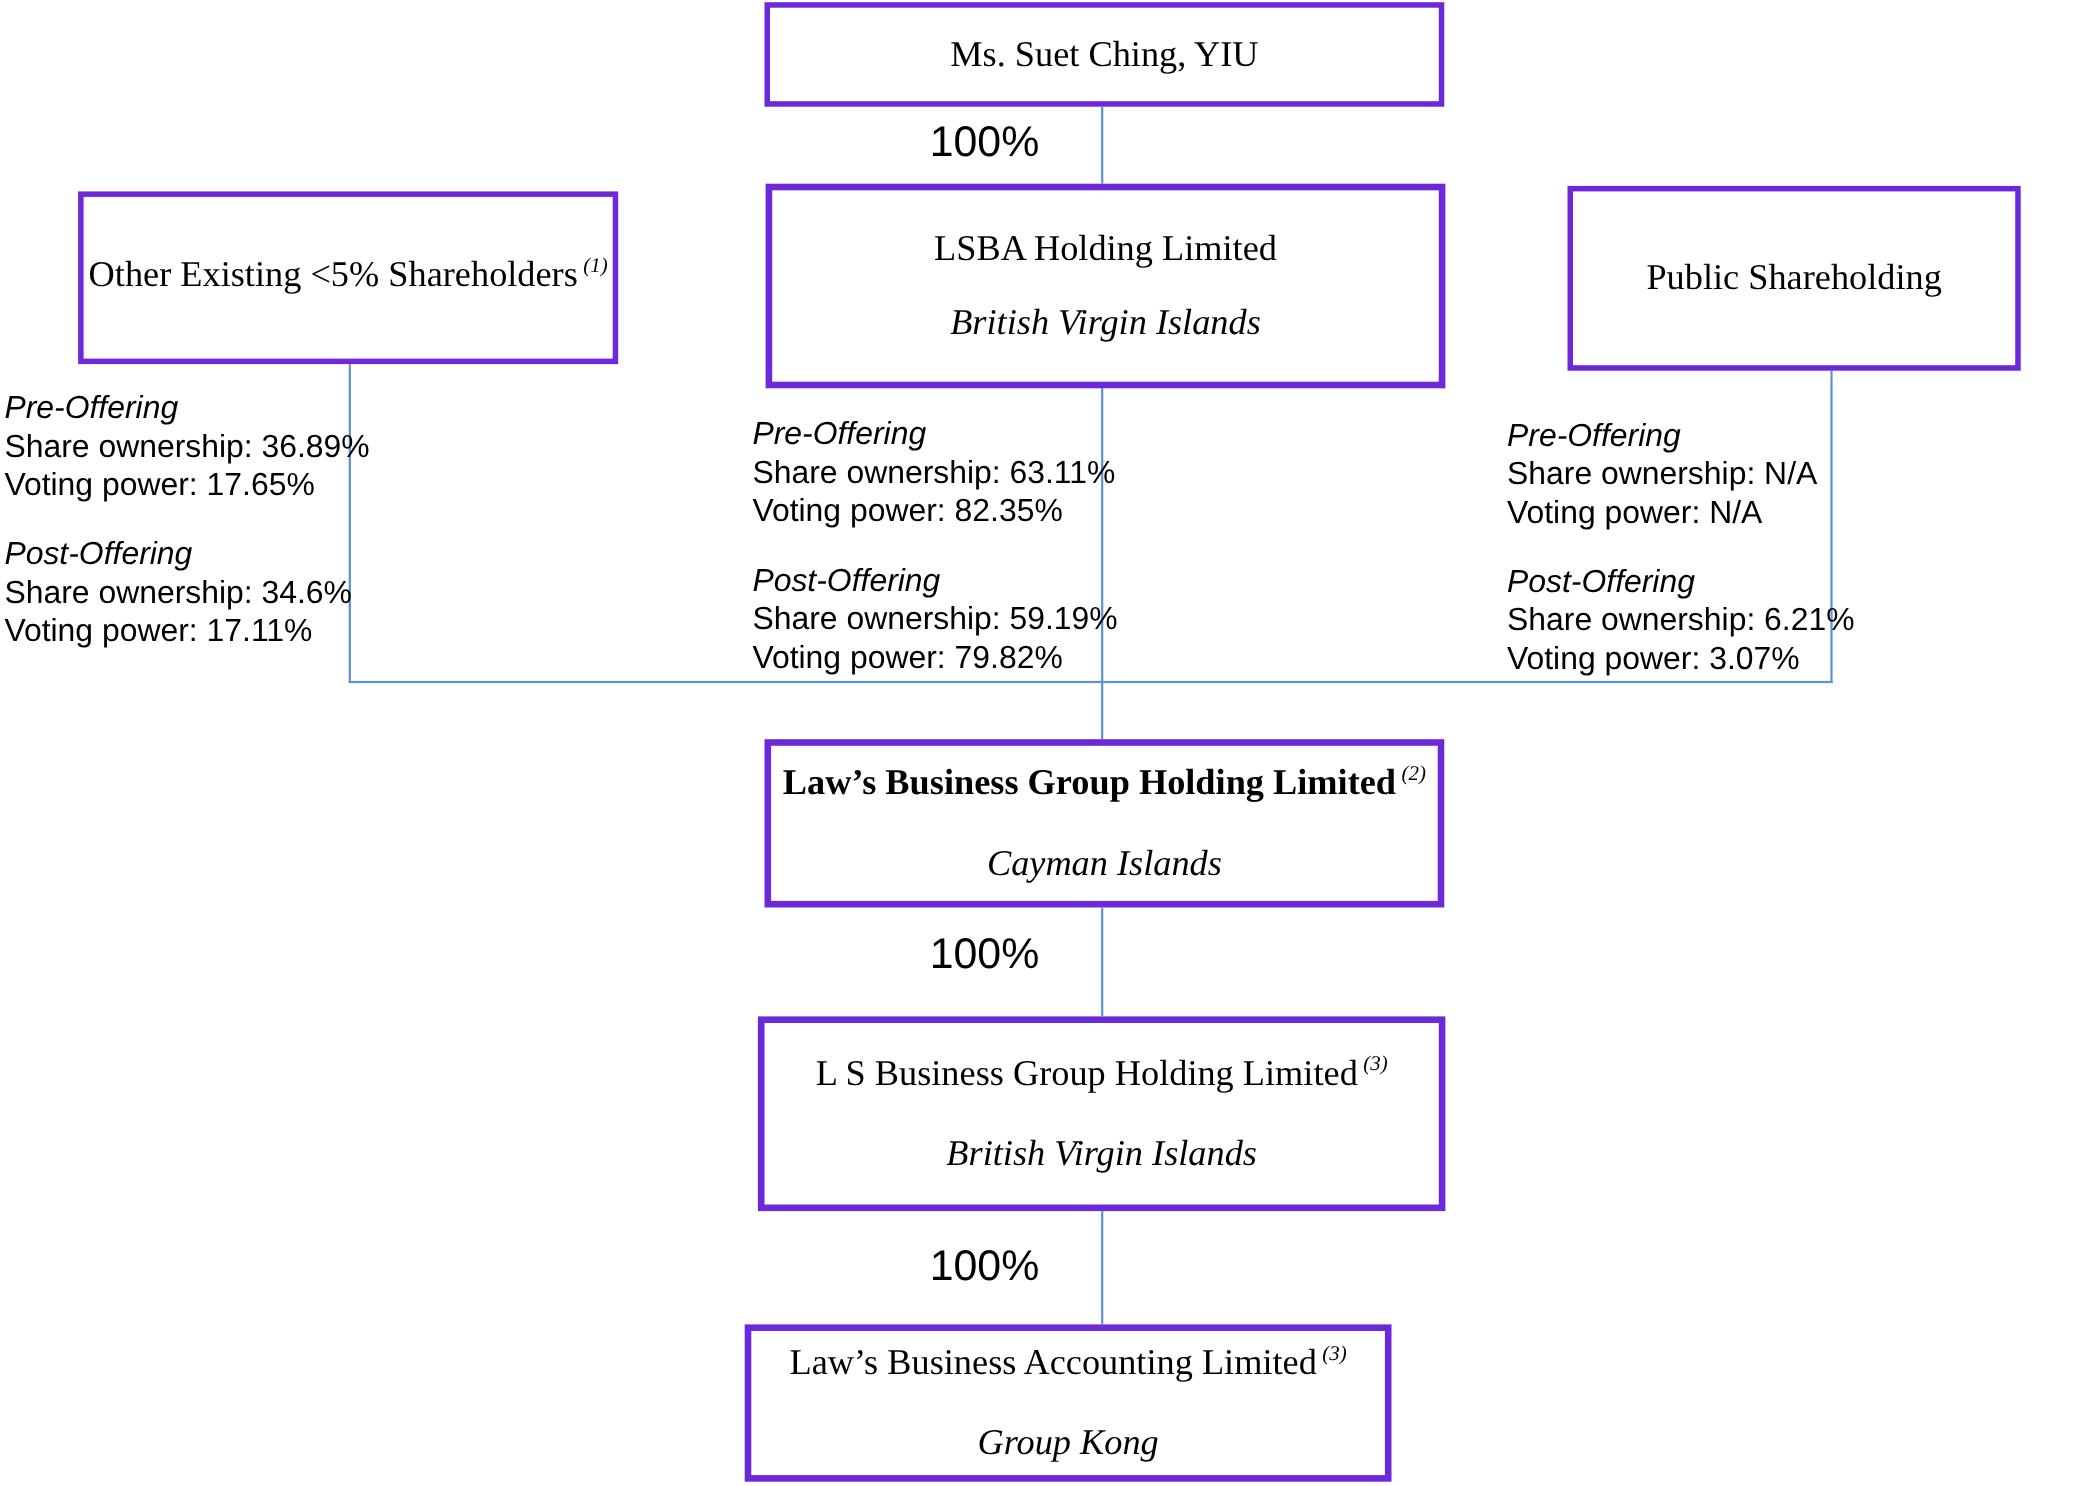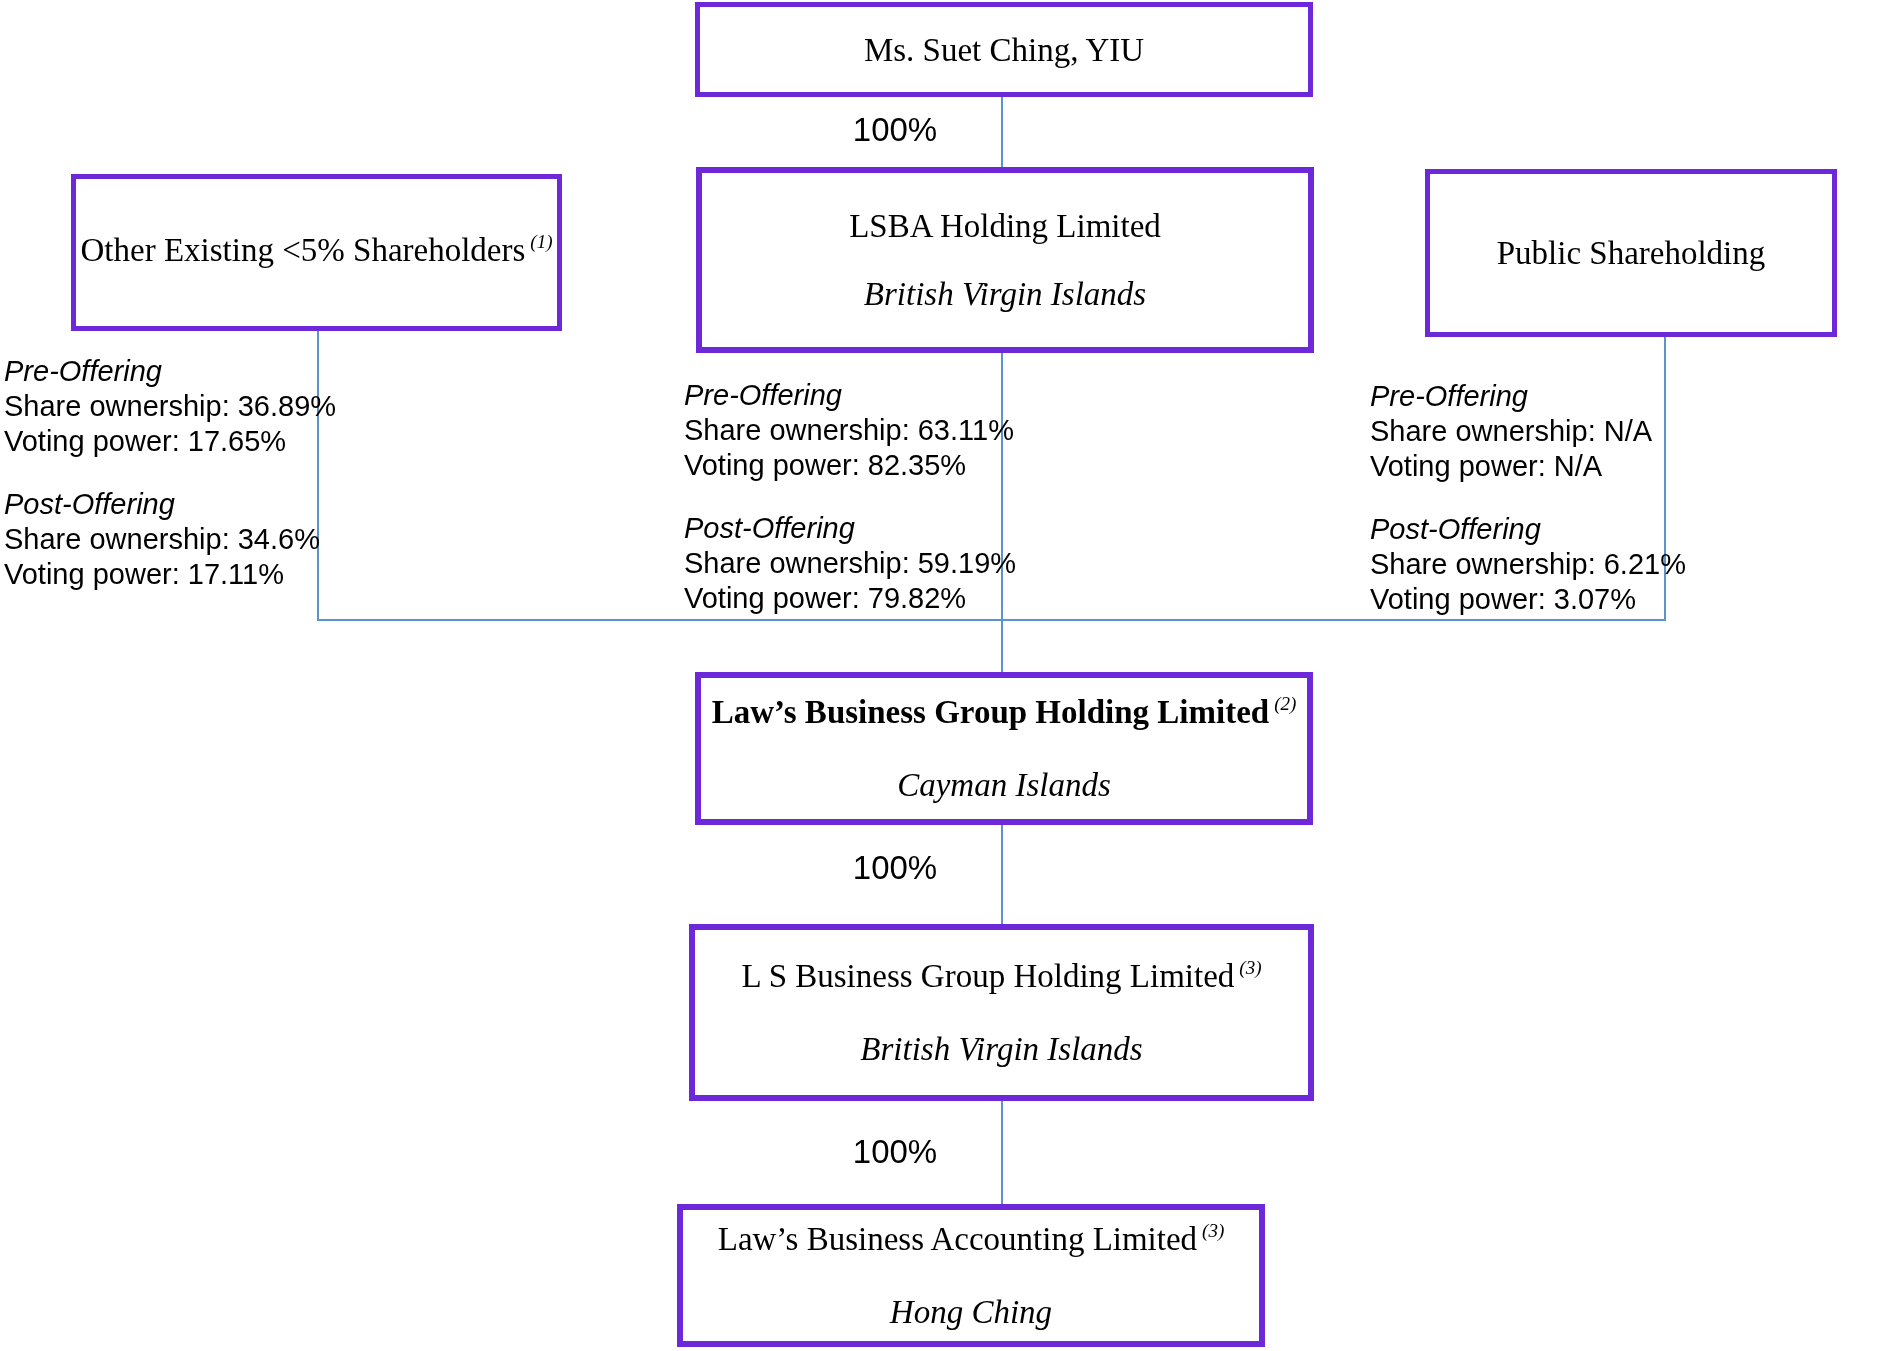--- a/index.html
+++ b/index.html
@@ -15,21 +15,21 @@
   .node.thick{border-width:5px;}
   .node-name{font-size:33px;line-height:40px;white-space:nowrap;}
   .node-name.bold{font-weight:bold;}
   .node-jur{font-size:33px;line-height:40px;font-style:italic;white-space:nowrap;}
   .note{font-style:italic;font-weight:normal;font-size:19px;position:relative;top:-13px;margin-left:5px;}
   .vline,.hline{position:absolute;background:var(--connector,#5B93CE);}
   .vline{width:2px;}
   .hline{height:2px;}
   .edge-label{
     position:absolute;width:100px;text-align:center;
-    font-family:"Liberation Sans",sans-serif;font-size:33px;line-height:40px;
+    font-family:"Liberation Sans",sans-serif;font-size:39px;line-height:40px;
   }
   .stats{
     position:absolute;font-family:"Liberation Sans",sans-serif;
     font-size:29px;line-height:35px;white-space:nowrap;
   }
   .stat-head{font-style:italic;}
   .stat-gap{height:28px;}
 </style>
 </head>
 <body>
@@ -70,21 +70,21 @@
     <div class="node-jur">Cayman Islands</div>
   </div>
 
   <div class="node" style="left:689px;top:924px;width:625px;height:177px">
     <div class="node-name"><span>L S Business Group Holding Limited</span><span class="note">(3)</span></div>
     <div class="node-jur">British Virgin Islands</div>
   </div>
 
   <div class="node" style="left:677px;top:1204px;width:588px;height:143px">
     <div class="node-name"><span>Law’s Business Accounting Limited</span><span class="note">(3)</span></div>
-    <div class="node-jur">Hong Ching</div>
+    <div class="node-jur">Group Kong</div>
   </div>
 
   <div class="stats" style="left:4px;top:354px">
     <div class="stat-head">Pre-Offering</div>
     <div class="stat-line">Share ownership: 36.89%</div>
     <div class="stat-line">Voting power: 17.65%</div>
     <div class="stat-gap"></div>
     <div class="stat-head">Post-Offering</div>
     <div class="stat-line">Share ownership: 34.6%</div>
     <div class="stat-line">Voting power: 17.11%</div>

